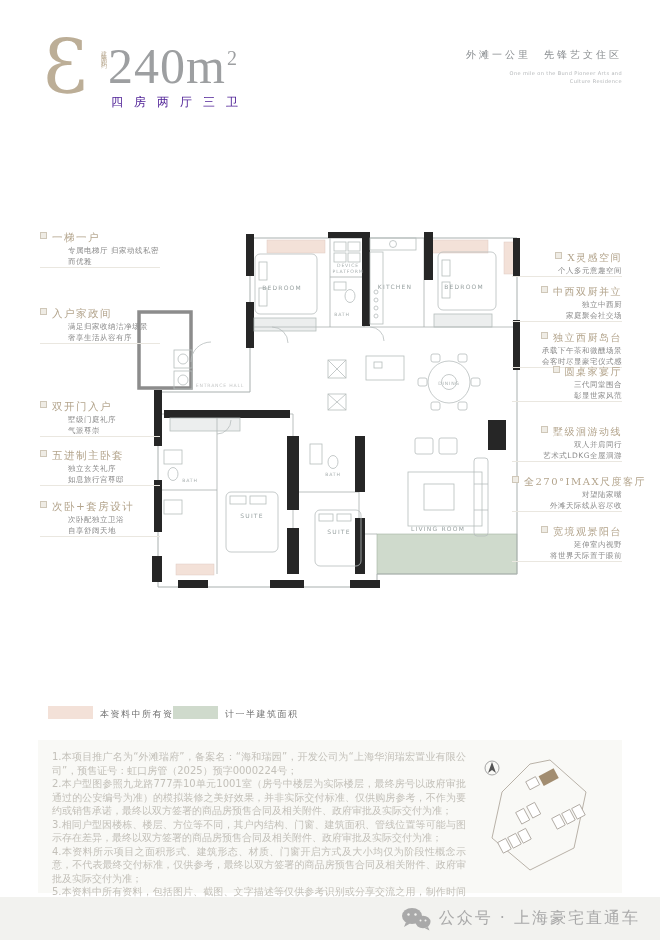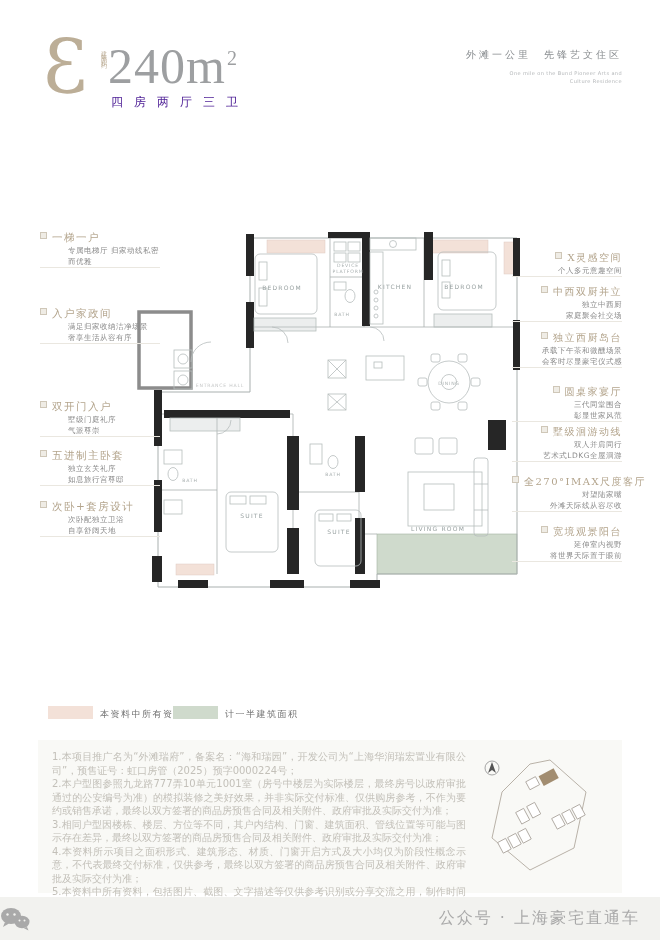--- a/index.html
+++ b/index.html
@@ -41,21 +41,21 @@
   .legend-swatch{width:45px;height:13px;}
   .legend-label{font-size:9px;letter-spacing:1.5px;color:#6f6f6f;}
 
   
   .disclaimer-card{left:38px;top:740px;width:584px;height:153px;background:#f9f9f6;}
   .disclaimer-text{left:52px;top:750px;width:414px;font-size:10px;line-height:13.5px;
                    color:#c3c0b9;text-align:justify;}
   .disclaimer-text p{margin:0;}
   .map-svg{left:478px;top:752px;}
   .footer{left:0;top:897px;width:660px;height:43px;background:#f2f2ef;display:flex;
-          align-items:center;justify-content:space-between;padding-right:20px;box-sizing:border-box;}
+          align-items:center;justify-content:flex-end;padding-right:20px;box-sizing:border-box;}
   .footer-label{font-size:16px;letter-spacing:2px;color:#a9a9a9;margin-left:8px;}
 </style>
 </head>
 <body>
 
 <div style="width:660px;height:940px;position:relative;">
 
   <div class="abs logo">3</div>
   <div class="abs area-vertical">建筑面积约</div>
   <div class="abs area-value"><span>240m</span><sup>2</sup></div>
@@ -224,21 +224,21 @@
   <div class="abs ann ann-r" style="top:284px">
     <div class="ann-title"><span class="bullet"></span><span>中西双厨并立</span></div>
     <div class="ann-line">独立中西厨</div>
     <div class="ann-line">家庭聚会社交场</div>
   </div>
   <div class="abs ann ann-r" style="top:330px">
     <div class="ann-title"><span class="bullet"></span><span>独立西厨岛台</span></div>
     <div class="ann-line">承载下午茶和微醺场景</div>
     <div class="ann-line">会客时尽显豪宅仪式感</div>
   </div>
-  <div class="abs ann ann-r" style="top:384px">
+  <div class="abs ann ann-r" style="top:364px">
     <div class="ann-title"><span class="bullet"></span><span>圆桌家宴厅</span></div>
     <div class="ann-line">三代同堂围合</div>
     <div class="ann-line">彰显世家风范</div>
   </div>
   <div class="abs ann ann-r" style="top:424px">
     <div class="ann-title"><span class="bullet"></span><span>墅级洄游动线</span></div>
     <div class="ann-line">双人并肩同行</div>
     <div class="ann-line">艺术式LDKG全屋洄游</div>
   </div>
   <div class="abs ann ann-r" style="top:474px">

